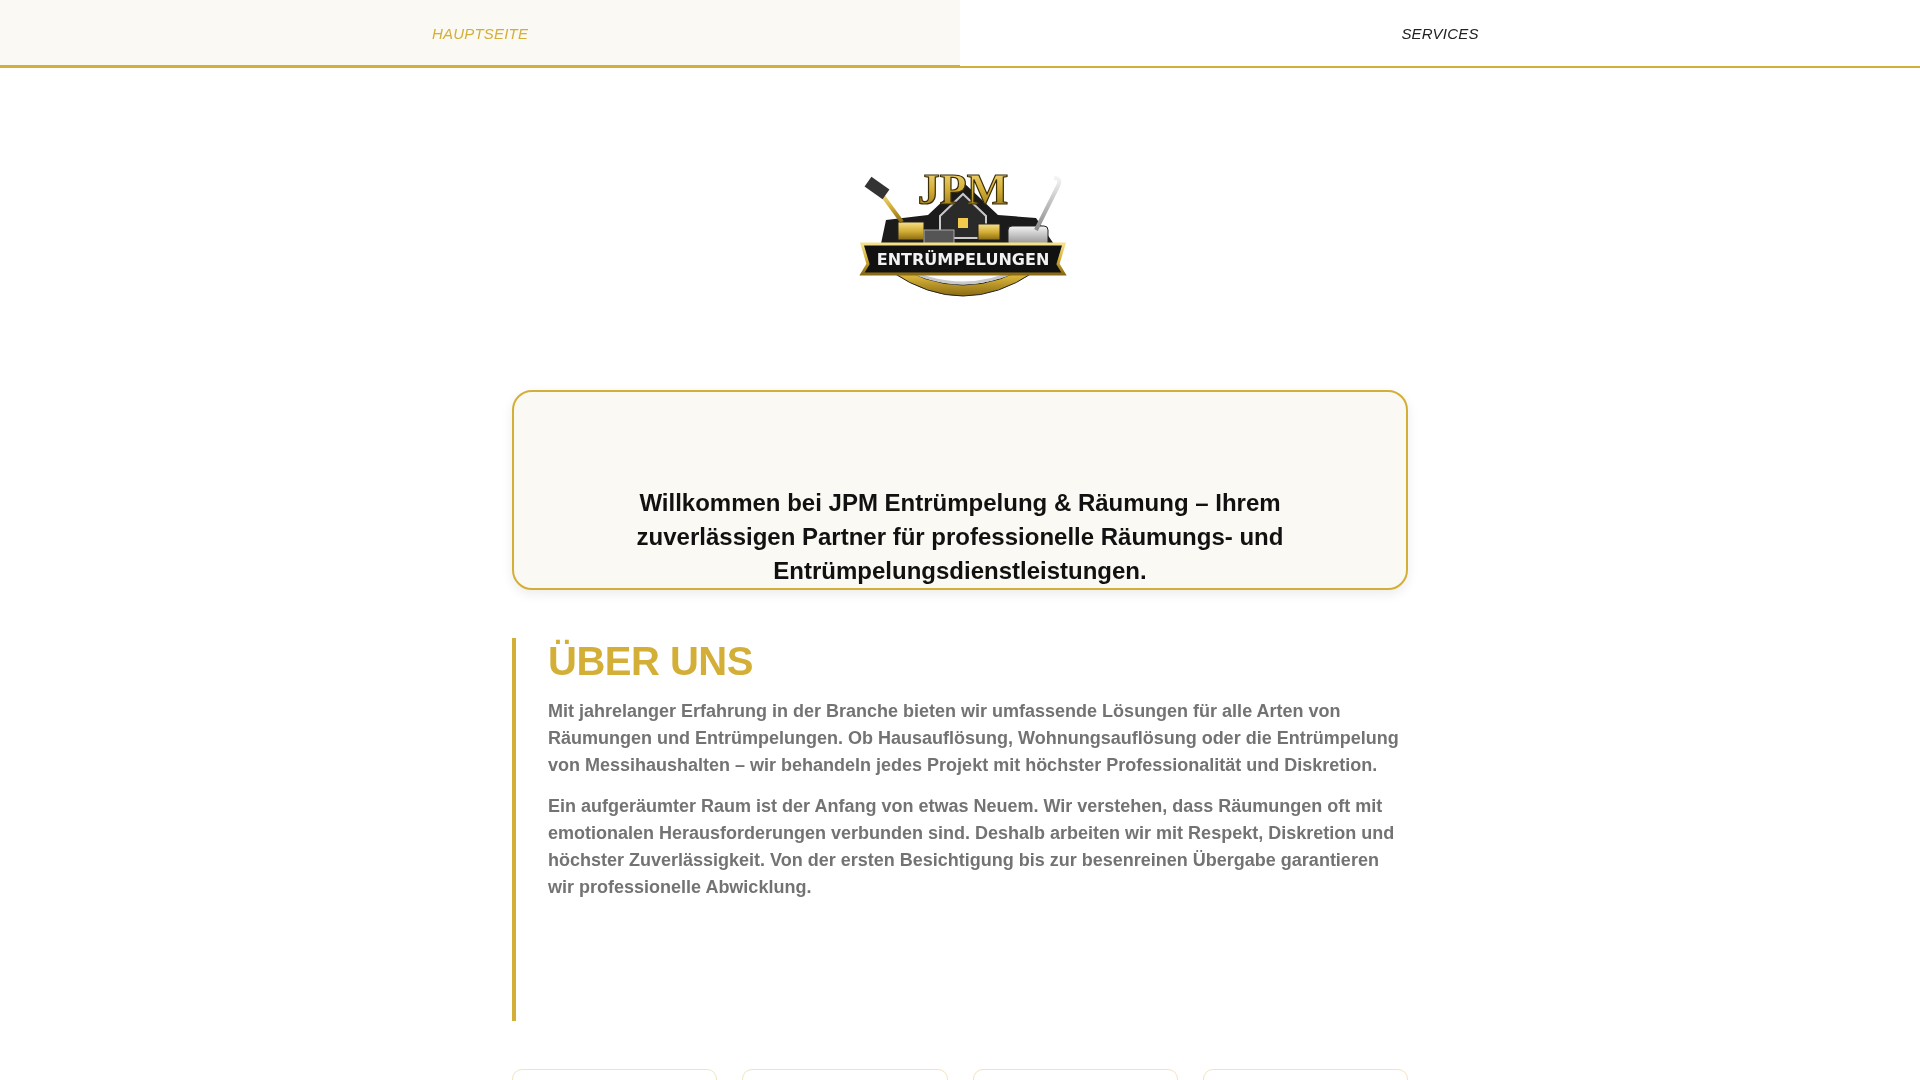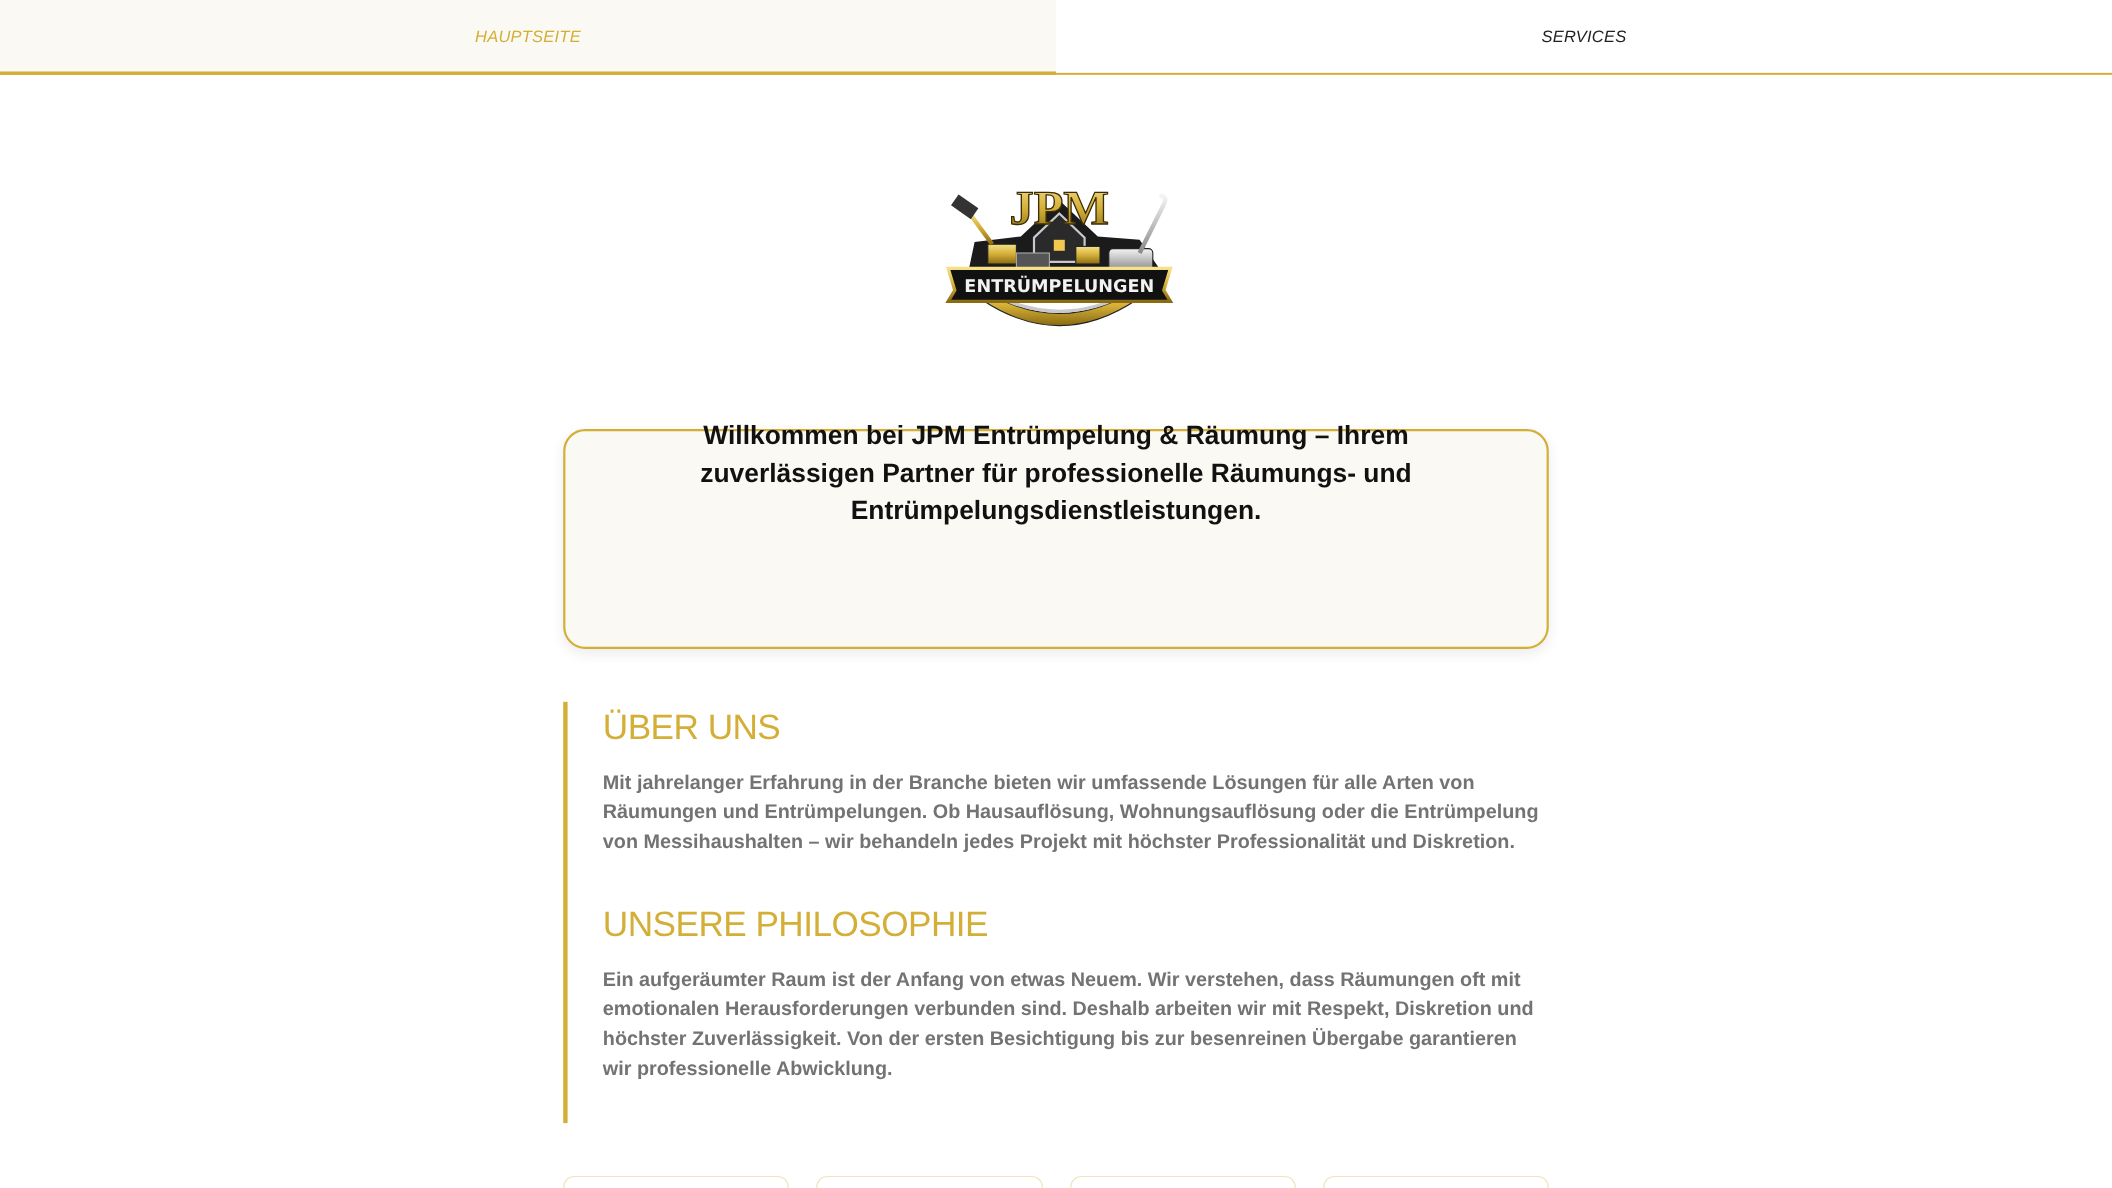--- a/index.html
+++ b/index.html
@@ -9,26 +9,26 @@
   
   .nav { position: absolute; left: 0; top: 0; width: 1920px; height: 68px; display: flex; border-bottom: 2px solid #d4af37; }
   .nav-item { flex: 1; height: 66px; display: flex; align-items: center; justify-content: center; font-size: 15px; letter-spacing: 0.2px; color: #222222; text-transform: uppercase; cursor: pointer; background: #ffffff; position: relative; font-style: italic; }
   .nav-item.active { background: #fbf9f3; color: #d4af37; }
   .nav-item.active::after { content: ""; position: absolute; left: 0; right: 0; bottom: -2px; height: 3px; background: #d4af37; }
 
   
   .logo { position: absolute; left: 858px; top: 160px; width: 210px; height: 138px; text-decoration: underline; }
 
   
-  .welcome { position: absolute; left: 512px; top: 390px; width: 896px; height: 200px; border: 2px solid #d4af37; border-radius: 20px; background: #fbf9f3; box-shadow: 0 4px 12px rgba(0,0,0,0.08); display: flex; align-items: flex-start; justify-content: center; }
+  .welcome { position: absolute; left: 512px; top: 390px; width: 896px; height: 200px; border: 2px solid #d4af37; border-radius: 20px; background: #fbf9f3; box-shadow: 0 4px 12px rgba(0,0,0,0.08); display: flex; align-items: flex-end; justify-content: center; }
   .welcome p { width: 680px; text-align: center; font-size: 24px; font-weight: bold; line-height: 34px; color: #111111; margin-top: -12px; }
 
   
   .about { position: absolute; left: 512px; top: 638px; width: 896px; height: 383px; border-left: 4px solid #d4af37; padding-left: 32px; }
-  .about h2 { font-size: 32px; font-weight: normal; color: #d4af37; line-height: 46px; text-transform: uppercase; letter-spacing: -0.5px; }
+  .about h2 { font-size: 40px; font-weight: bold; color: #d4af37; line-height: 46px; text-transform: uppercase; letter-spacing: -0.5px; }
   .about p { font-size: 18px; font-weight: bold; line-height: 27px; color: #737373; margin-top: 14px; width: 860px; }
   .about .sec2 { margin-top: 38px; }
 
   
   .cards { position: absolute; left: 512px; top: 1069px; width: 896px; display: flex; gap: 25px; }
   .card { flex: 1; height: 120px; border: 1.5px solid #f1e4c0; border-radius: 10px; background: #ffffff; }
 </style>
 </head>
 <body>
 
@@ -77,21 +77,20 @@
   </svg>
 </div>
 
 <section class="welcome">
   <p>Willkommen bei JPM Entrümpelung &amp; Räumung – Ihrem zuverlässigen Partner für professionelle Räumungs- und Entrümpelungsdienstleistungen.</p>
 </section>
 
 <section class="about">
   <h2>ÜBER UNS</h2>
   <p>Mit jahrelanger Erfahrung in der Branche bieten wir umfassende Lösungen für alle Arten von Räumungen und Entrümpelungen. Ob Hausauflösung, Wohnungsauflösung oder die Entrümpelung von Messihaushalten – wir behandeln jedes Projekt mit höchster Professionalität und Diskretion.</p>
-  <h2 class="sec2">UNSERE PHILOSOPHIE</h2>
   <p>Ein aufgeräumter Raum ist der Anfang von etwas Neuem. Wir verstehen, dass Räumungen oft mit emotionalen Herausforderungen verbunden sind. Deshalb arbeiten wir mit Respekt, Diskretion und höchster Zuverlässigkeit. Von der ersten Besichtigung bis zur besenreinen Übergabe garantieren wir professionelle Abwicklung.</p>
 </section>
 
 <div class="cards">
   <div class="card"></div>
   <div class="card"></div>
   <div class="card"></div>
   <div class="card"></div>
 </div>
 

